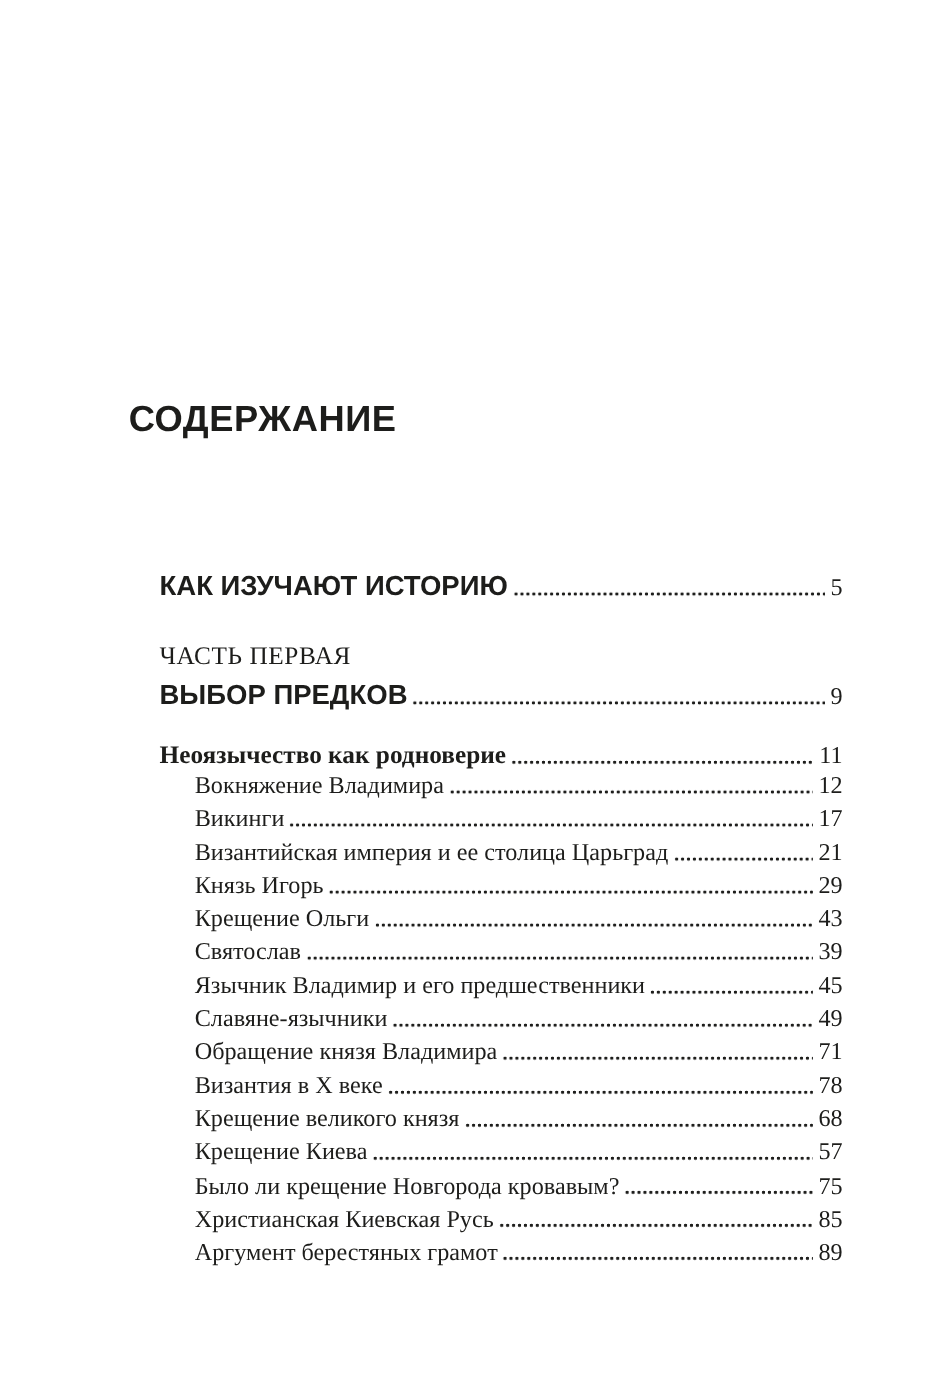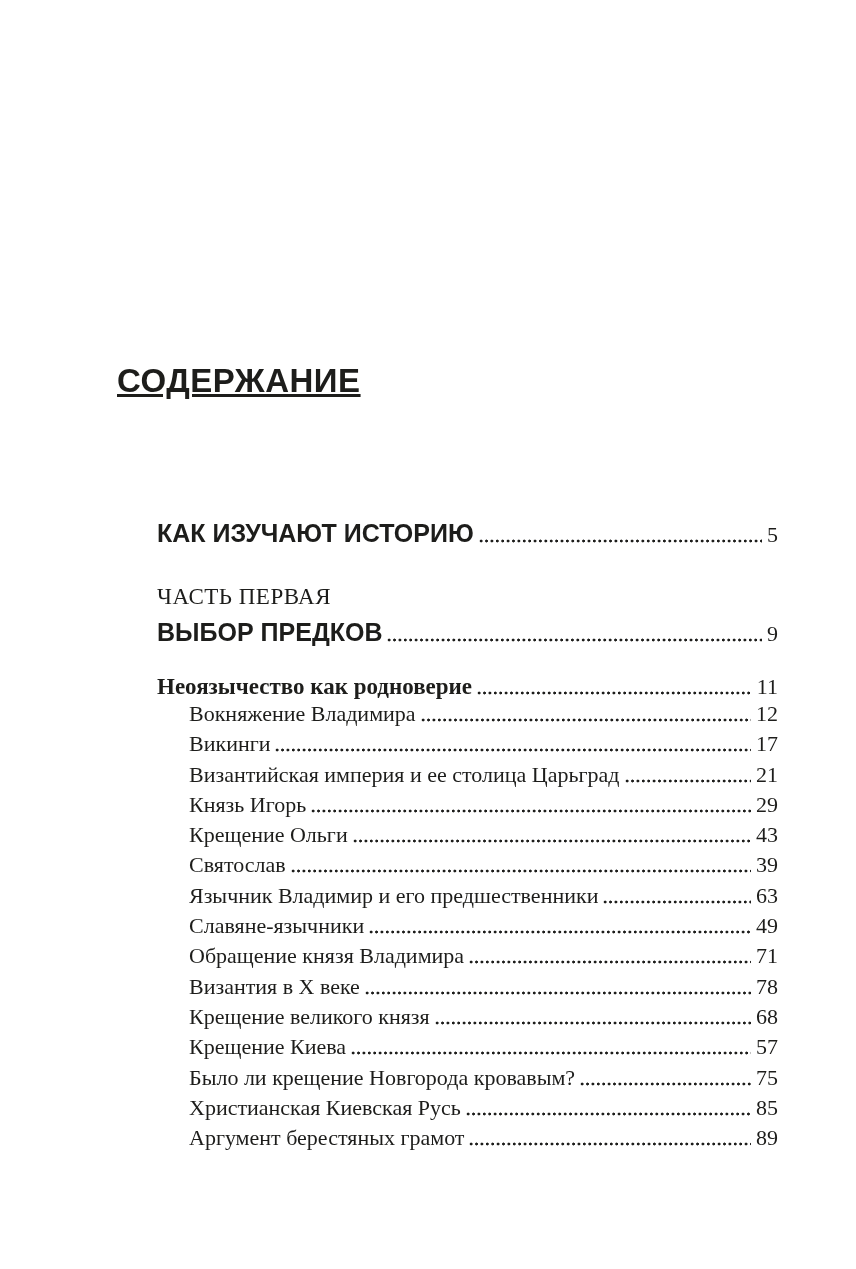--- a/index.html
+++ b/index.html
@@ -16,29 +16,27 @@
     color:var(--ink);
     overflow:hidden;
   }
   .title{
     position:absolute;
     left:117px;
     top:363px;
     font:700 33px/36px "Liberation Sans", sans-serif;
     letter-spacing:0.5px;
     color:var(--ink);
-    text-decoration:underline;
   }
   .toc{
     position:absolute;
     left:145px;
     top:0;
     width:621px;
     height:1022px;
-    margin-left:12px;
   }
   .row{
     display:flex;
     align-items:baseline;
     width:100%;
   }
   .label{white-space:nowrap;}
   .num{
     white-space:nowrap;
     font:400 22px "Liberation Serif", serif;
@@ -161,21 +159,21 @@
 
   <li class="row item-row">
     <span class="label">Святослав</span>
     <span class="dots"></span>
     <span class="num">39</span>
   </li>
 
   <li class="row item-row">
     <span class="label">Язычник Владимир и его предшественники</span>
     <span class="dots"></span>
-    <span class="num">63</span>
+    <span class="num">45</span>
   </li>
 
   <li class="row item-row">
     <span class="label">Славяне-язычники</span>
     <span class="dots"></span>
     <span class="num">49</span>
   </li>
 
   <li class="row item-row">
     <span class="label">Обращение князя Владимира</span>

